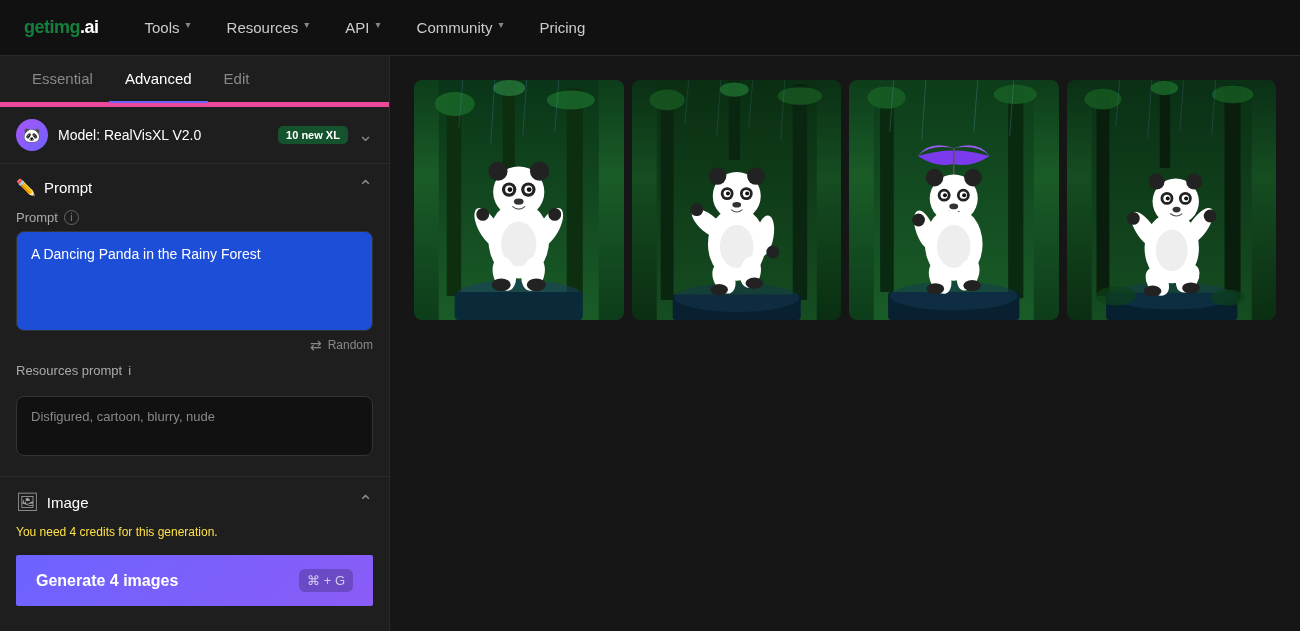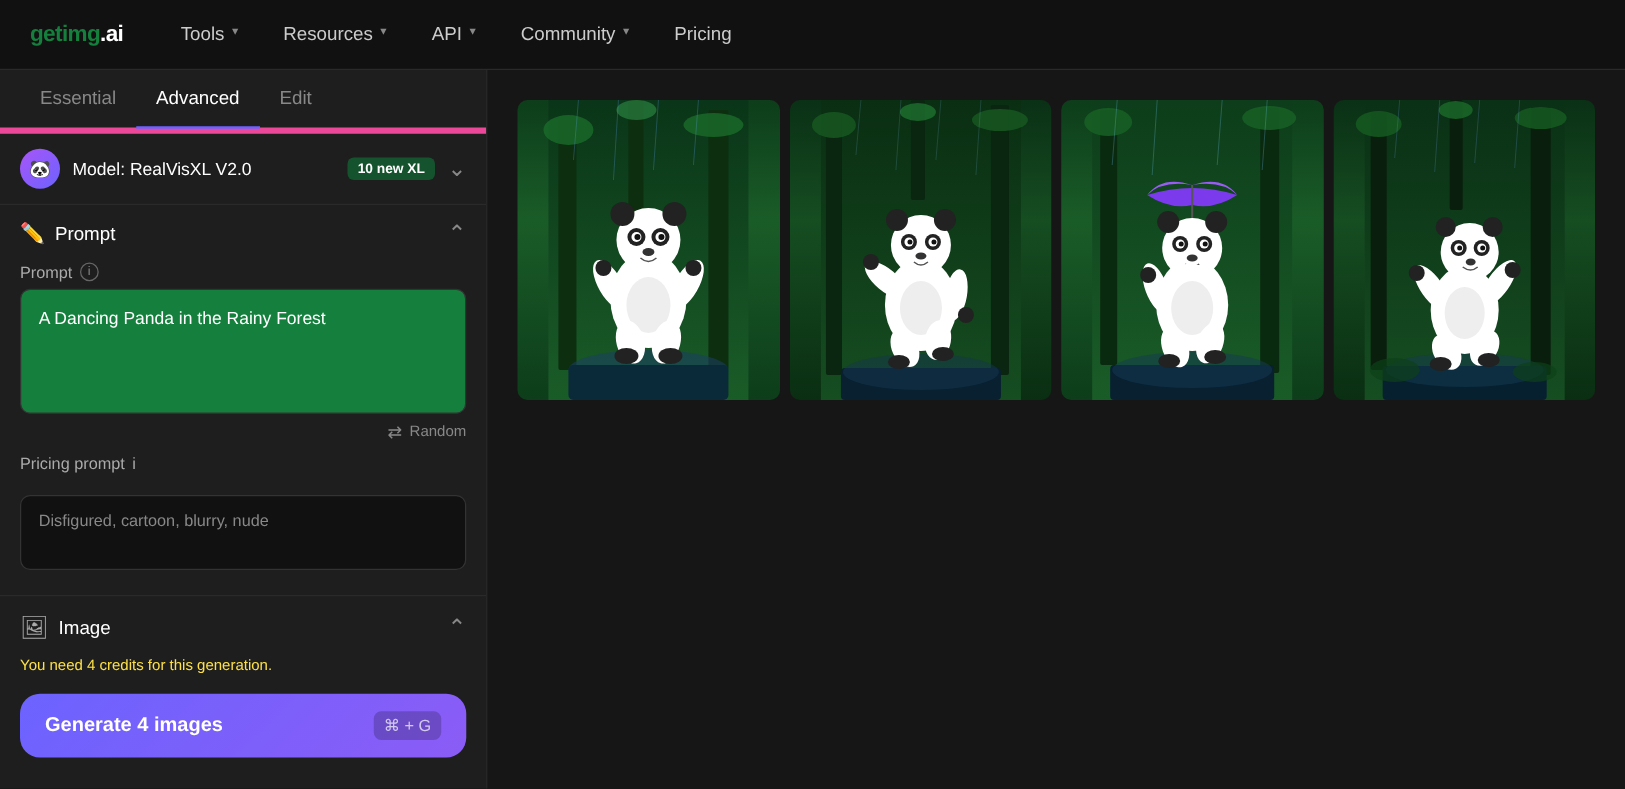--- a/index.html
+++ b/index.html
@@ -164,21 +164,21 @@
       display: flex;
       align-items: center;
       justify-content: center;
       font-size: 10px;
       color: #888;
       cursor: pointer;
     }
 
     .prompt-textarea {
       margin: 0 16px;
-      background: #15803d;
+      background: #1d4ed8;
       border: 1px solid #333;
       border-radius: 8px;
       padding: 12px 14px;
       color: #fff;
       font-size: 14px;
       resize: none;
       height: 100px;
       width: calc(100% - 32px);
       font-family: inherit;
       line-height: 1.5;
@@ -238,21 +238,21 @@
       padding: 4px 16px 8px;
       font-size: 12px;
       color: #fde047;
     }
 
     
     .generate-btn {
       margin: 8px 16px 16px;
       background: linear-gradient(135deg, #6c63ff, #8b5cf6);
       border: none;
-      border-radius: 16px;
+      border-radius: 2px;
       color: #fff;
       font-size: 16px;
       font-weight: 600;
       padding: 14px 20px;
       cursor: pointer;
       display: flex;
       align-items: center;
       justify-content: space-between;
       width: calc(100% - 32px);
       transition: opacity 0.15s;
@@ -363,21 +363,21 @@
       <div class="info-icon">i</div>
     </div>
     <textarea class="prompt-textarea" placeholder="A Dancing Panda in the Rainy Forest" style="">A Dancing Panda in the Rainy Forest</textarea>
 
     <div class="random-btn">
       <span style="font-size:14px;">⇄</span>
       <span>Random</span>
     </div>
 
     <div class="neg-label">
-      <span>Pricing prompt</span>
+      <span>Resources prompt</span>
       <div class="info-icon">i</div>
     </div>
     <textarea class="neg-textarea" placeholder="Disfigured, cartoon, blurry, nude" style="">Disfigured, cartoon, blurry, nude</textarea>
 
     <div class="image-section-header">
       <div class="section-title">
         <span class="image-icon">🖼</span>
         <span>Image</span>
       </div>
       <span class="section-chevron">⌃</span>

